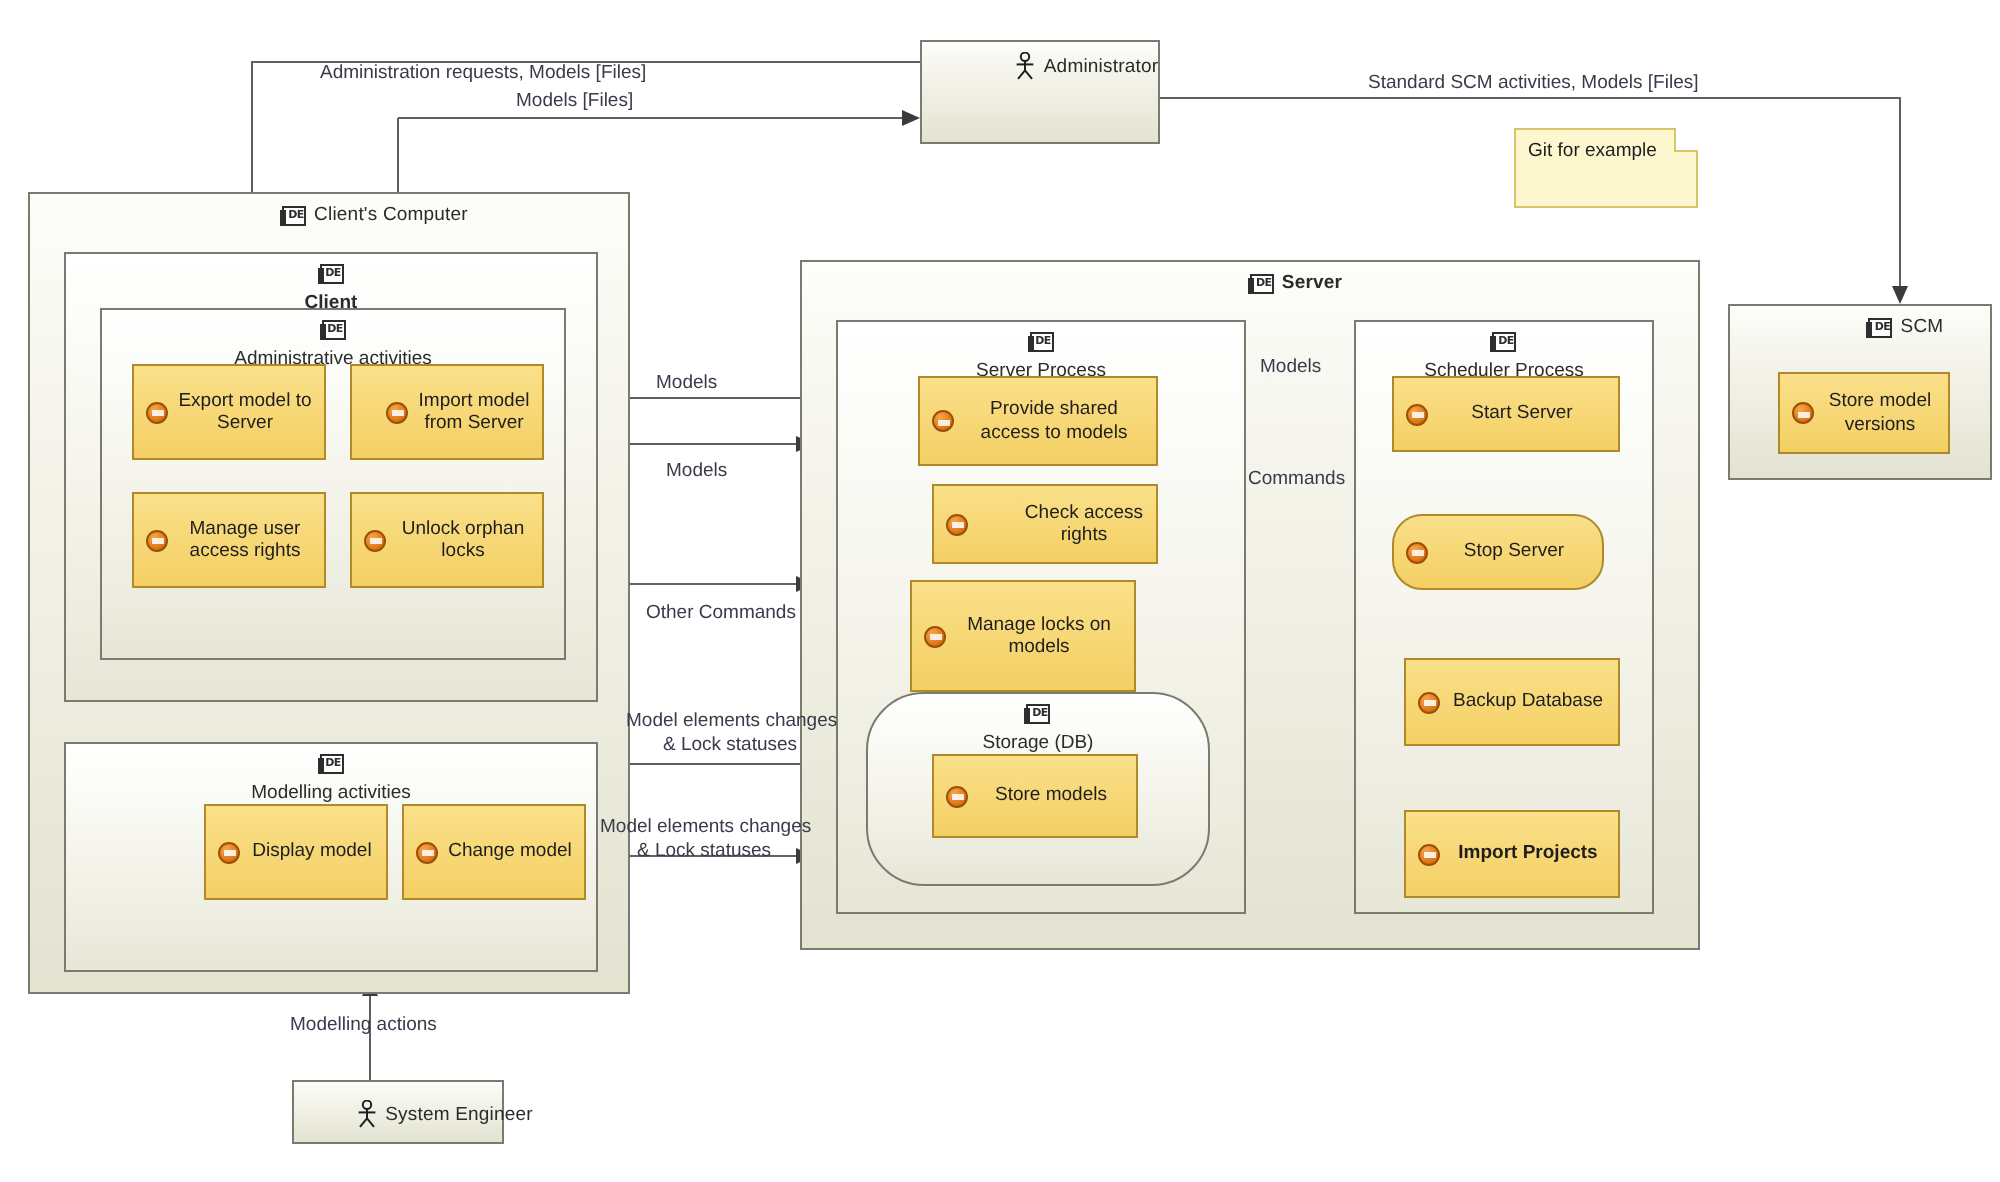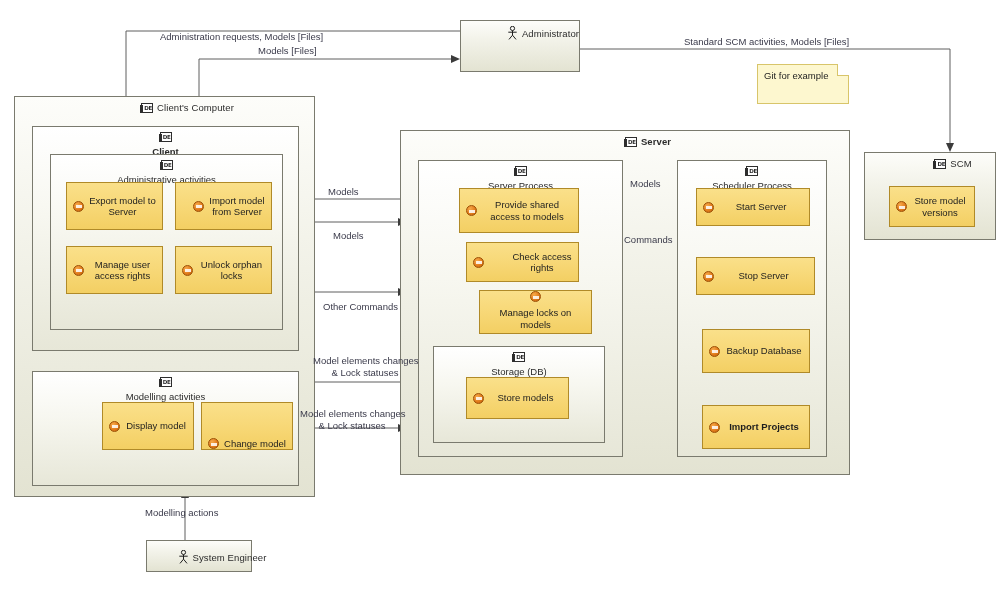--- a/index.html
+++ b/index.html
@@ -304,21 +304,21 @@
             <i>DE</i>
           </span>
         <span>Modelling activities</span>
       </div>
 
       <div class="action" style="left:69px; top:30px; width:92px; height:48px;">
         <span class="act-icon"></span>
         <span class="label">Display model</span>
       </div>
 
-      <div class="action" style="left:168px; top:30px; width:92px; height:48px;align-items:flex-end;">
+      <div class="action" style="left:168px; top:30px; width:92px; height:48px;">
         <span class="act-icon"></span>
         <span class="label">Change model</span>
       </div>
     </div>
   </div>
 
   <div class="node" style="left:400px; top:130px; width:450px; height:345px;">
     <div class="title strong" style="font-weight:bold;">
       <span class="de-icon">
           <i>DE</i>
@@ -337,26 +337,26 @@
       <div class="action" style="left:40px; top:27px; width:120px; height:45px;">
         <span class="act-icon"></span>
         <span class="label">Provide shared access to models</span>
       </div>
 
       <div class="action" style="left:47px; top:81px; width:113px; height:40px;gap:28px;">
         <span class="act-icon"></span>
         <span class="label">Check access rights</span>
       </div>
 
-      <div class="action" style="left:60px; top:129px; width:113px; height:44px;flex-direction:column;">
+      <div class="action" style="left:36px; top:129px; width:113px; height:56px;">
         <span class="act-icon"></span>
         <span class="label">Manage locks on models</span>
       </div>
 
-      <div class="subnode" style="left:14px; top:185px; width:172px; height:97px;">
+      <div class="subnode" style="left:14px; top:185px; width:172px; height:97px;border-radius:29px;">
         <div class="title">
           <span class="de-icon">
               <i>DE</i>
             </span>
           <span>Storage (DB)</span>
         </div>
         <div class="action" style="left:32px; top:30px; width:103px; height:42px;">
           <span class="act-icon"></span>
           <span class="label">Store models</span>
         </div>
@@ -369,21 +369,21 @@
             <i>DE</i>
           </span>
         <span>Scheduler Process</span>
       </div>
 
       <div class="action" style="left:18px; top:27px; width:114px; height:38px;">
         <span class="act-icon"></span>
         <span class="label">Start Server</span>
       </div>
 
-      <div class="action" style="left:18px; top:96px; width:119px; height:38px;">
+      <div class="action" style="left:18px; top:96px; width:106px; height:38px;border-radius:15px;">
         <span class="act-icon"></span>
         <span class="label">Stop Server</span>
       </div>
 
       <div class="action" style="left:24px; top:168px; width:108px; height:44px;">
         <span class="act-icon"></span>
         <span class="label">Backup Database</span>
       </div>
 
       <div class="action" style="left:24px; top:244px; width:108px; height:44px;font-weight:bold;">

